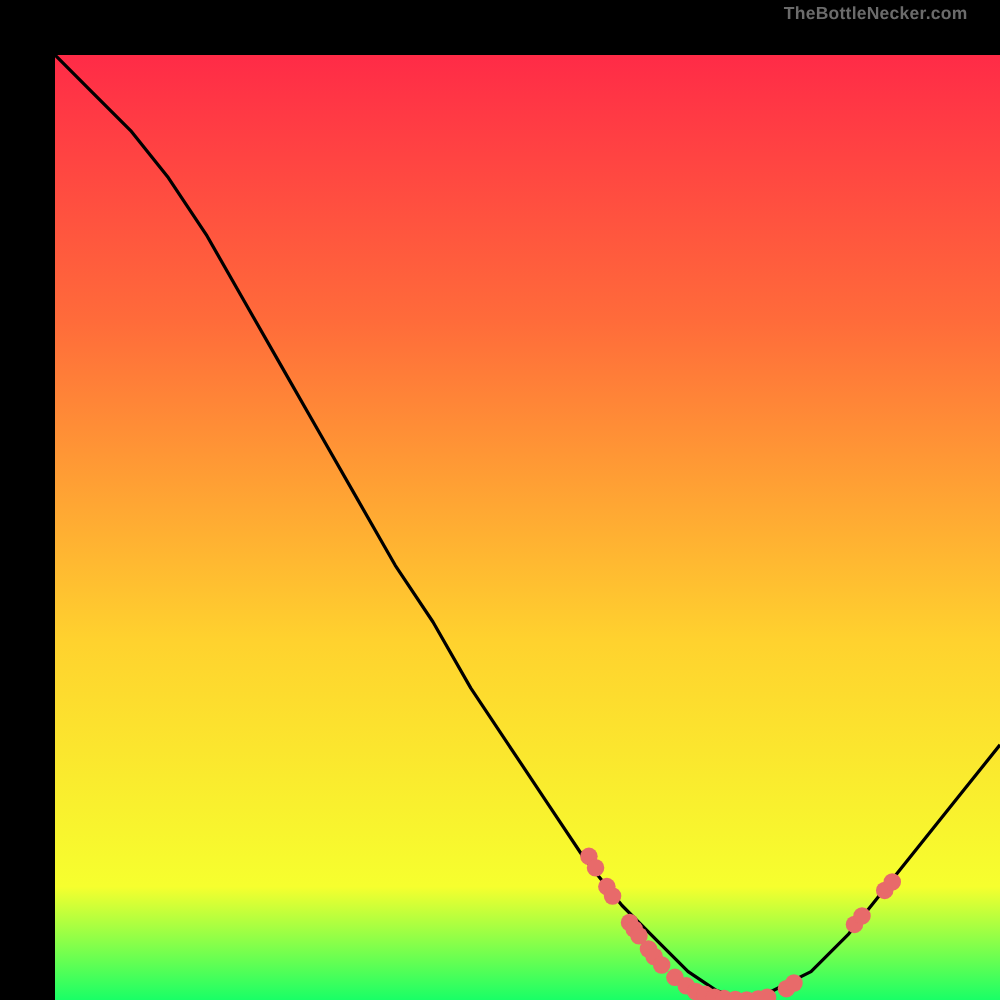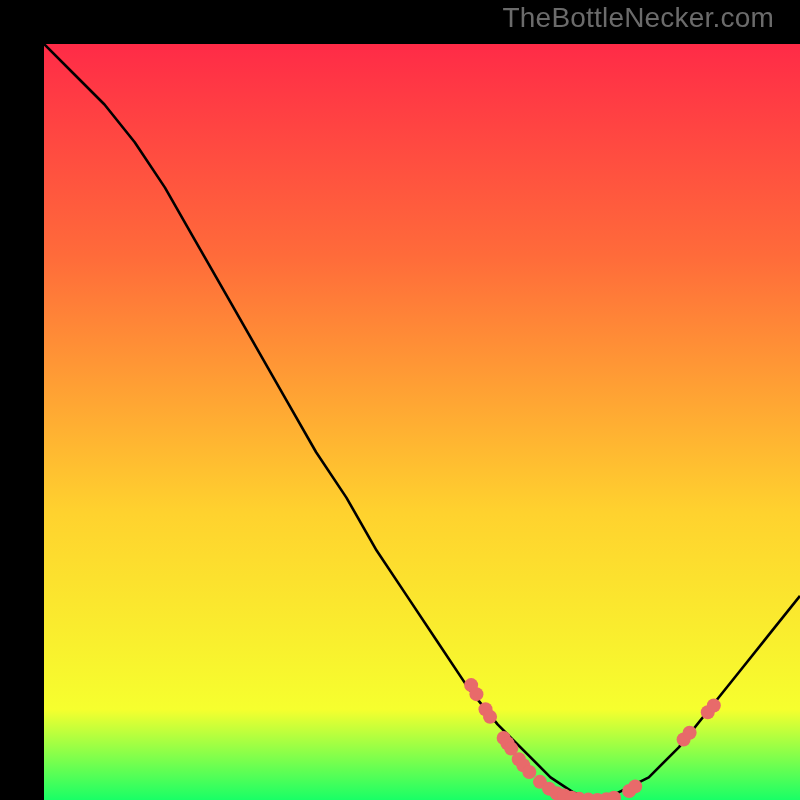--- a/index.html
+++ b/index.html
@@ -17,22 +17,22 @@
     top: 22px;
     width: 756px;
     height: 756px;
     background: #000000;
   }
   .watermark {
     position: absolute;
     top: 2px;
     right: 26px;
     color: #6b6b6b;
-    font-size: 28px;
-    font-weight: 400;
+    font-size: 14px;
+    font-weight: 700;
     letter-spacing: 0.2px;
     user-select: none;
   }
   .plot-area {
     position: absolute;
     left: 22px;
     top: 22px;
     width: 756px;
     height: 756px;
   }

